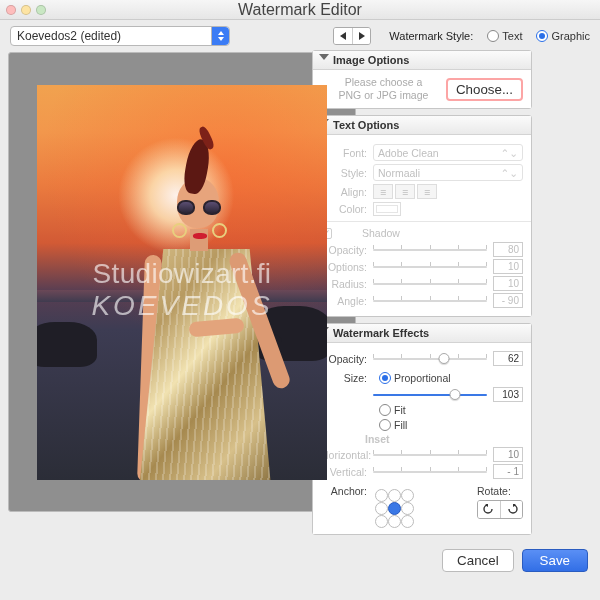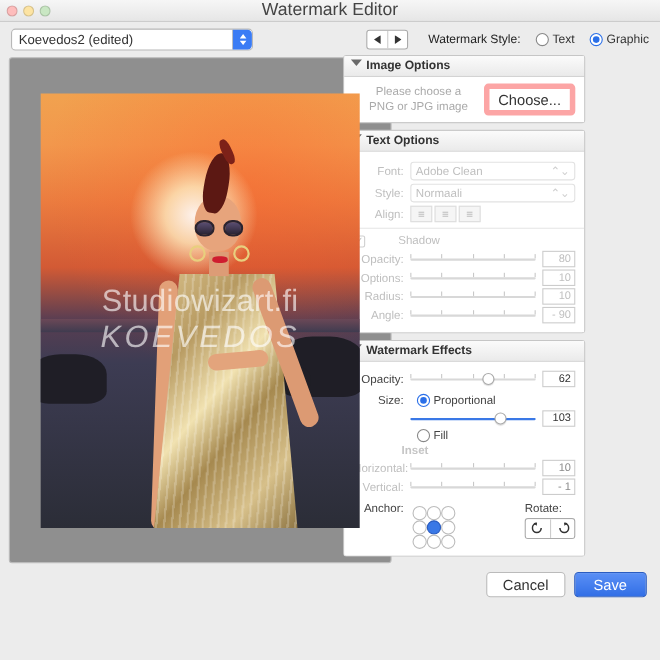--- a/index.html
+++ b/index.html
@@ -109,21 +109,21 @@
     height:46px;padding:5px 8px;color:#bdbdbd;font-size:11px;}
   
   .section{border:1px solid #c6c6c6;border-radius:3px;background:#f5f5f5;margin-bottom:6px;}
   .secthead{background:linear-gradient(#fbfbfb,#eaeaea);border-bottom:1px solid #d3d3d3;
     padding:3px 6px;font-weight:600;font-size:11px;color:#333;display:flex;gap:4px;}
   .tri{width:0;height:0;border-left:5px solid transparent;border-right:5px solid transparent;border-top:6px solid #6a6a6a;}
   .secbody{padding:6px 8px;background:#fff;font-size:10.5px;color:#aaa;}
   .secbody.dis *{color:#bfbfbf;}
   .choose-row{display:flex;align-items:center;}
   .choose-row .help{flex:1;text-align:center;line-height:1.25;}
-  .btn{background:#fff;border:5px solid #fca5a5;border-radius:4px;padding:2px 8px;color:#333;}
+  .btn{background:#fff;border:2px solid #fca5a5;border-radius:4px;padding:2px 8px;color:#333;}
   .frow{display:flex;align-items:center;margin:3px 0;gap:6px;}
   .lbl{width:46px;text-align:right;}
   .fld{flex:1;border:1px solid #e2e2e2;border-radius:3px;height:17px;padding:0 4px;background:#fff;display:flex;align-items:center;justify-content:space-between;}
   .fld .ud{color:#d0d0d0;}
   .alignbtns{display:flex;gap:2px;}
   .alignbtns span{width:20px;height:15px;border:1px solid #ddd;background:#f5f5f5;display:inline-flex;align-items:center;justify-content:center;}
   .swatch{width:28px;height:14px;border:1px solid #ddd;display:inline-block;background:#fff;position:relative;}
   .swatch::after{content:"";position:absolute;inset:2px;border:1px solid #e5e5e5;}
   hr.sep{border:none;border-top:1px solid #e6e6e6;margin:5px -8px;}
   .srow{display:flex;align-items:center;gap:6px;margin:2px 0;}
@@ -272,20 +272,24 @@
             </span>
           </div>
         <div class="frow">
             <span class="lbl">Align:</span>
           <span class="alignbtns">
             <span>≡</span>
               <span>≡</span>
               <span>≡</span>
             </span>
           </div>
+        <div class="frow">
+            <span class="lbl">Color:</span>
+          <span class="swatch"></span>
+          </div>
         <hr class="sep">
         <div class="frow">
             <span class="chk on"></span>
           <span style="margin-left:24px">Shadow</span>
           </div>
         <div class="srow">
             <span class="lbl">Opacity:</span>
           <div class="slider">
             <div class="ticks">
                 <i></i>
@@ -376,20 +380,24 @@
         </div>
         <div class="srow">
             <span class="lbl"></span>
           <div class="slider">
             <div class="track active"></div>
               <div class="knob" style="left:72%"></div>
             </div>
           <span class="valbox dk">103</span>
           </div>
         <div class="size-radios">
+          <span class="radio">
+              <span class="rcirc"></span>
+              <span>Fit</span>
+            </span>
           <span class="radio">
               <span class="rcirc"></span>
               <span>Fill</span>
             </span>
         </div>
 
         <div class="subhead dis">Inset</div>
         <div class="srow">
             <span class="lbl" style="color:#bfbfbf">Horizontal:</span>
           <div class="slider">

